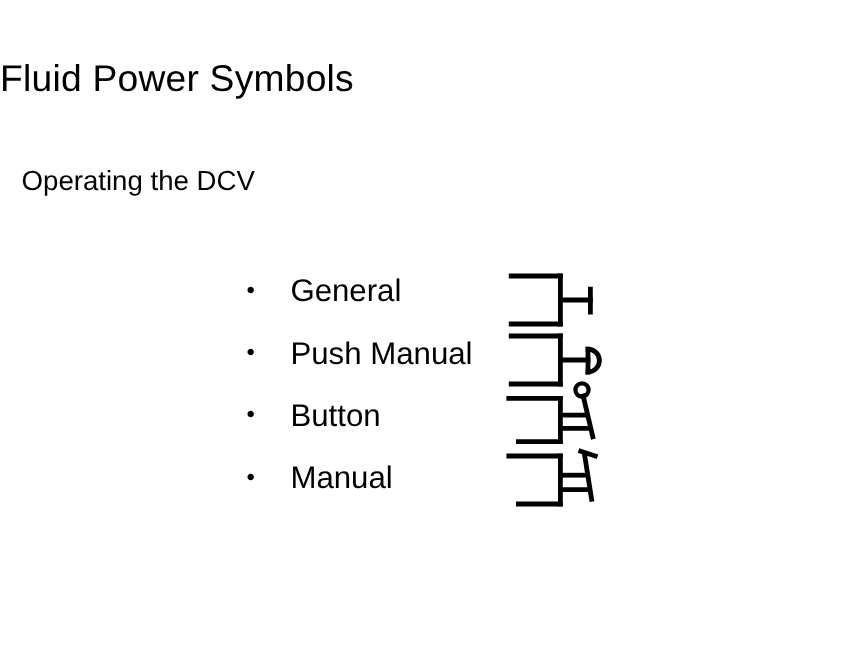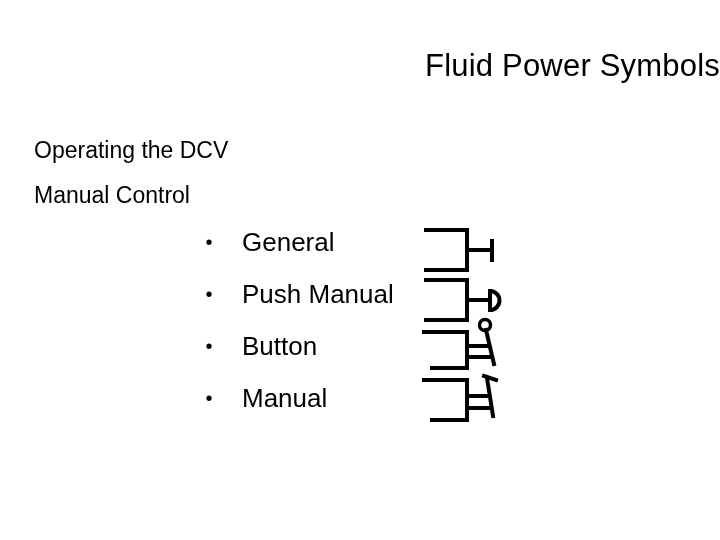--- a/index.html
+++ b/index.html
@@ -15,30 +15,30 @@
     background: #ffffff;
     overflow: hidden;
     font-family: "Liberation Sans", "DejaVu Sans", sans-serif;
     color: #000000;
   }
   #slide-title {
     position: absolute;
     left: 0;
     top: 48px;
     width: 720px;
-    text-align: right;
+    text-align: left;
     font-size: 31px;
     font-weight: 400;
     line-height: 36px;
     letter-spacing: 0.2px;
     white-space: nowrap;
   }
   .body-line {
     position: absolute;
-    left: 34px;
+    left: 18px;
     font-size: 23px;
     font-weight: 400;
     line-height: 28px;
     white-space: nowrap;
   }
   #line-operating { top: 136px; }
   #line-manual    { top: 181px; }
 
   .bullet-row {
     position: absolute;
@@ -80,21 +80,20 @@
 </style>
 </head>
 <body>
 
 <div id="slide">
 
   <div id="slide-title">Fluid Power Symbols</div>
 
   <div class="body-line" id="line-operating">Operating the DCV</div>
 
-  <div class="body-line" id="line-manual">Manual Control</div>
 
   <div class="bullet-row" id="row-general">
     <span class="bullet-dot">•</span>
     <span class="bullet-label">General</span>
   </div>
 
   <div class="bullet-row" id="row-pushbutton">
     <span class="bullet-dot">•</span>
     <span class="bullet-label">Push Manual</span>
   </div>

